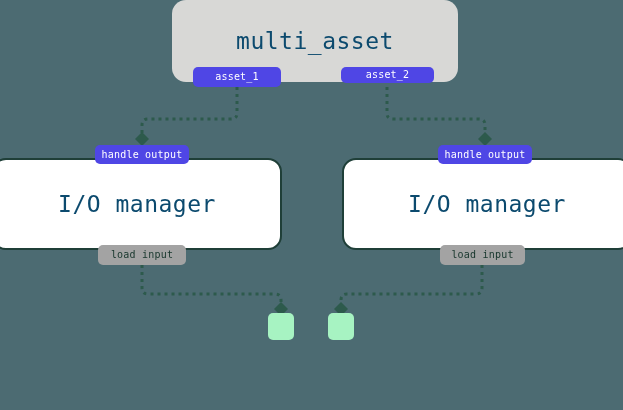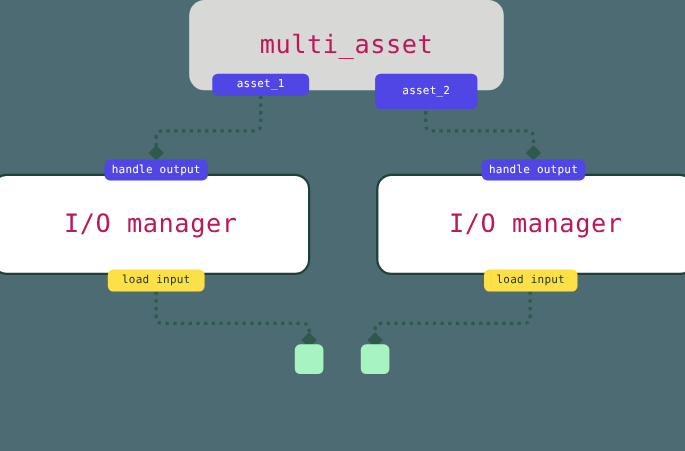--- a/index.html
+++ b/index.html
@@ -40,41 +40,41 @@
     color: #1d3b33;
   }
   .node-white {
     background: #ffffff;
     color: #1d3b33;
     border: 2px solid #1f3f38;
   }
   .node-title {
     font-size: 23px;
     letter-spacing: 0.5px;
-    color: #be185d;
+    color: #0c4a6e;
     white-space: nowrap;
   }
   .badge {
     position: absolute;
     box-sizing: border-box;
     border-radius: 5px;
     display: flex;
     align-items: center;
     justify-content: center;
     font-size: 10px;
     letter-spacing: 0.2px;
     white-space: nowrap;
     line-height: 1;
   }
   .badge-purple {
     background: #4f46e5;
     color: #ffffff;
   }
   .badge-green {
-    background: #fde047;
+    background: #a3a3a3;
     color: #17362c;
   }
   .port-square {
     position: absolute;
     box-sizing: border-box;
     background: #a7f3c2;
     border-radius: 5px;
   }
 </style>
 </head>
@@ -105,21 +105,21 @@
 
   <div class="node node-white" id="node-io_manager_right" style="left: 342px; top: 158px; width: 290px; height: 92px;">
     <span class="node-title">I/O manager</span>
   </div>
 
 
   <div class="badge badge-purple" id="badge-asset_1" style="left: 193px; top: 67px; width: 88px; height: 20px;">
     <span>asset_1</span>
   </div>
 
-  <div class="badge badge-purple" id="badge-asset_2" style="left: 341px; top: 67px; width: 93px; height: 32px;">
+  <div class="badge badge-purple" id="badge-asset_2" style="left: 341px; top: 67px; width: 93px; height: 16px;">
     <span>asset_2</span>
   </div>
 
   <div class="badge badge-purple" id="badge-handle_output_left" style="left: 95px; top: 145px; width: 94px; height: 19px;">
     <span>handle output</span>
   </div>
 
   <div class="badge badge-purple" id="badge-handle_output_right" style="left: 438px; top: 145px; width: 94px; height: 19px;">
     <span>handle output</span>
   </div>

